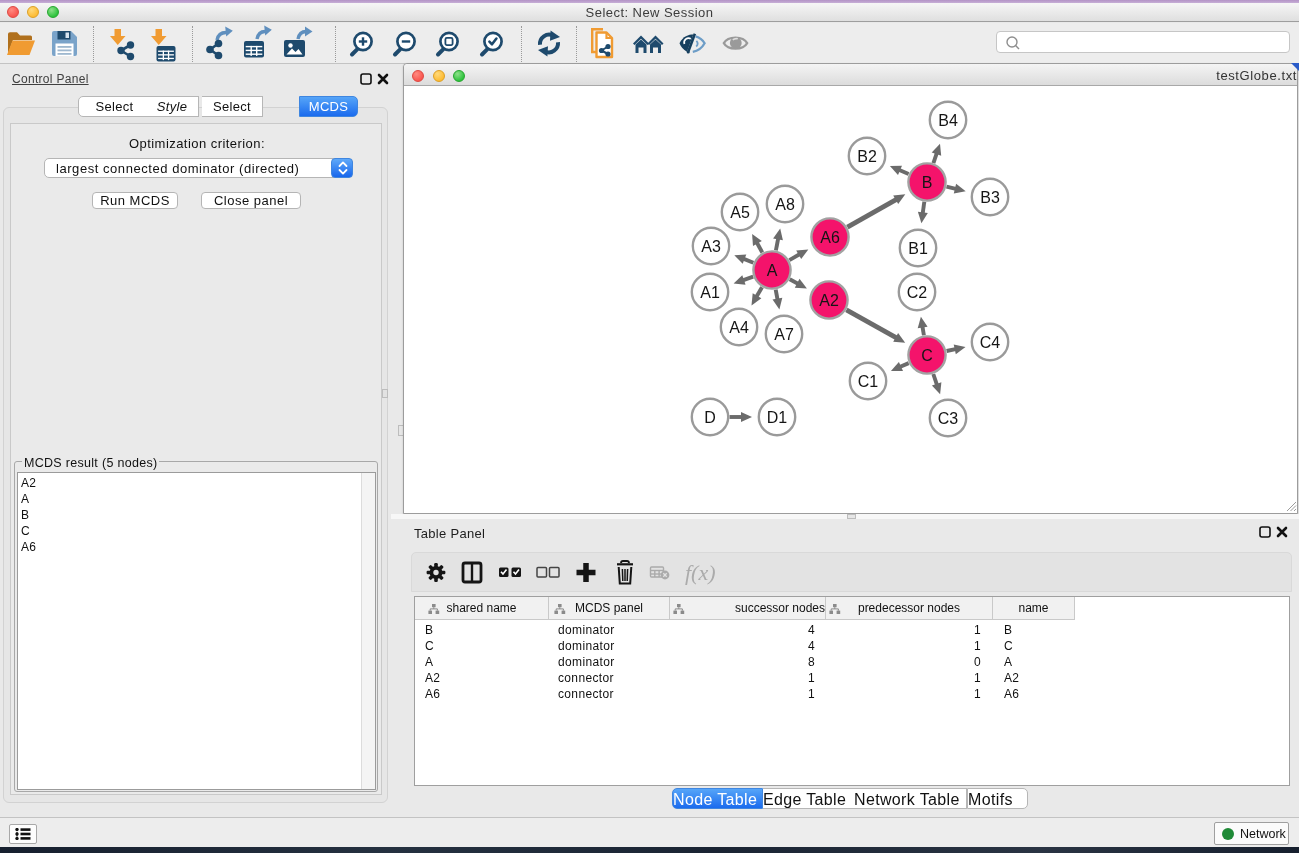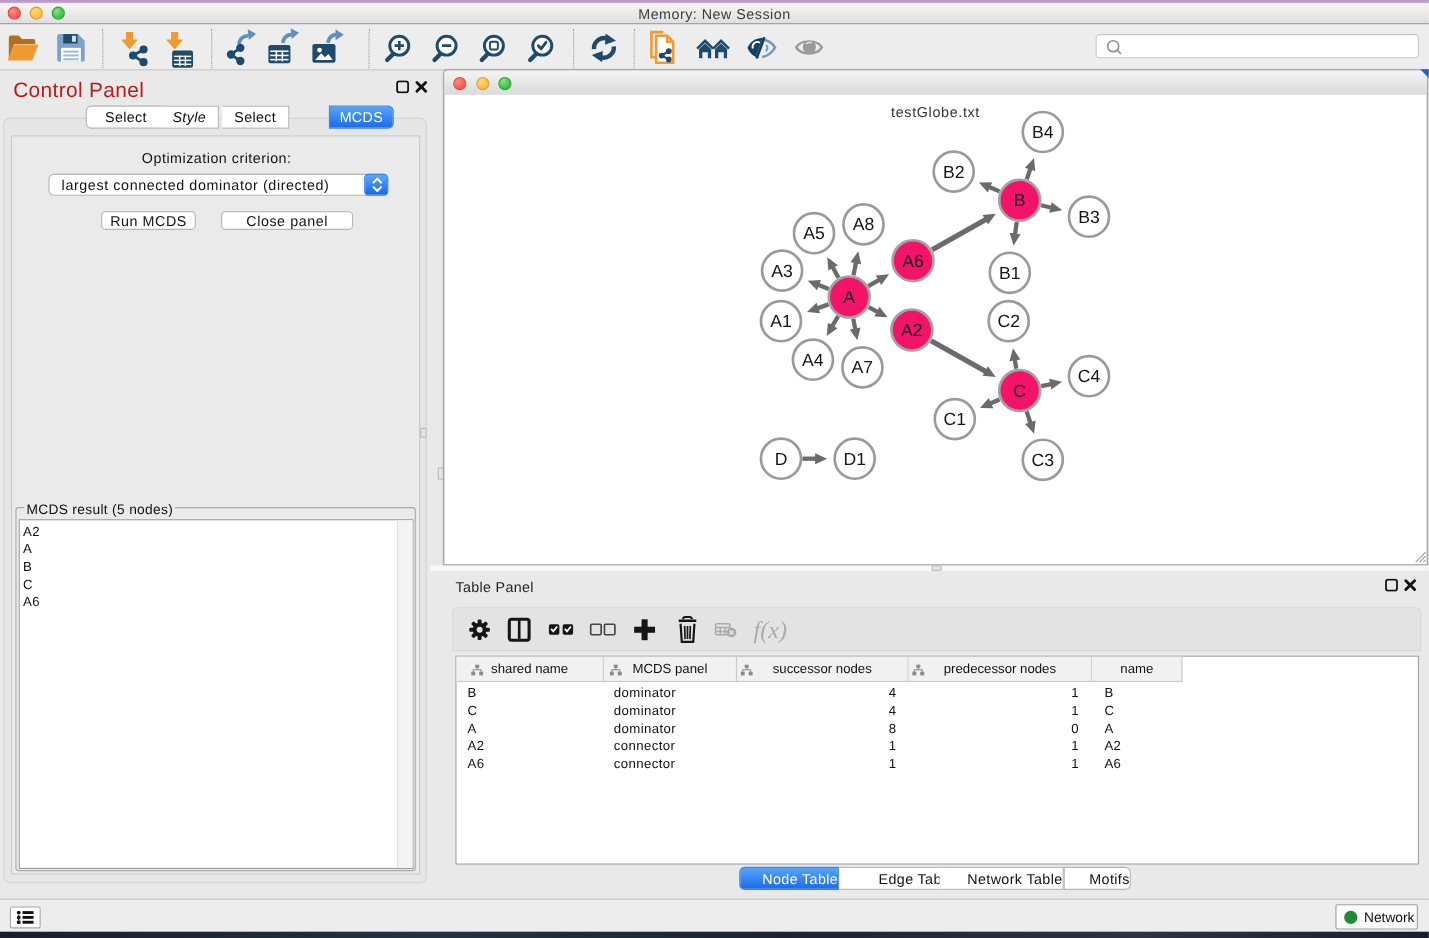--- a/index.html
+++ b/index.html
@@ -16,21 +16,21 @@
   #title-text { left:0; top:5px; width:1299px; text-align:center; font-size:13px; letter-spacing:0.45px; color:#3c3c3c; }
 
   
   #toolbar { left:0; top:23px; width:1299px; height:41px; background:#ededed;
     border-bottom:1px solid #c3c3c3; }
   .tsep { top:26px; height:36px; width:0; border-left:1px dotted #9a9a9a; }
   #searchbox { left:996px; top:31px; width:294px; height:22px; background:#fff;
     border:1px solid #c6c6c6; border-radius:4px; }
 
   
-  #cp-title { left:12px; top:72px; font-size:19px; letter-spacing:0.3px; color:#b91c1c; }
+  #cp-title { left:12px; top:72px; font-size:12px; letter-spacing:0.3px; color:#404040;text-decoration:underline; }
 
   .tab { top:96px; height:21px; background:#fff; border:1px solid #b6b6b6; font-size:13px; letter-spacing:0.3px;
      color:#111; text-align:center; line-height:20px; }
   #tab-mcds { background:linear-gradient(#56a5f8,#1b6bee); color:#fff; border-color:#3f86e0;
      border-radius:0 5px 5px 0;margin-left:36px; }
   #tab-network { border-radius:5px 0 0 5px; }
 
   #cp-outer { left:3px; top:107px; width:385px; height:696px; background:#e6e6e6;
      border:1px solid #d2d2d2; border-radius:6px; }
   #cp-inner { left:10px; top:123px; width:372px; height:672px; background:#eaeaea;
@@ -53,37 +53,37 @@
      border-left:1px solid #dcdcdc; }
   #mcds-items { left:21px; top:475px; font-size:12px; letter-spacing:0.3px; color:#111; line-height:16px; }
 
   
   #netwin { left:403px; top:63px; width:895px; height:451px; background:#fff;
      border:1px solid #9c9c9c; border-radius:4px 4px 0 0;
      box-shadow:0 1px 2px rgba(0,0,0,0.18); }
   #net-titlebar { left:0; top:0; width:893px; height:22px;
      background:linear-gradient(#f4f4f4,#dcdcdc); border-bottom:1px solid #a8a8a8;
      border-radius:4px 4px 0 0; }
-  #net-title { left:0; top:4px; width:893px; text-align:center; font-size:13px; letter-spacing:0.6px; color:#333;margin-top:26px; }
+  #net-title { left:0; top:4px; width:893px; text-align:right; font-size:13px; letter-spacing:0.6px; color:#333; }
   #bluecorner { left:1291px; top:63px; width:0; height:0;
      border-top:8px solid #2a5bc9; border-left:8px solid transparent; }
 
   
   #tp-title { left:414px; top:526px; font-size:13px; letter-spacing:0.3px; color:#1e1e1e; }
   #tp-toolbar { left:411px; top:552px; width:881px; height:40px; background:#e3e3e3;
      border:1px solid #d9d9d9; border-radius:5px 5px 0 0; }
   #tablebox { left:414px; top:596px; width:876px; height:190px; background:#fff;
      border:1px solid #9f9f9f; }
   .th { top:597px; height:23px; background:#f1f1f1; border-right:1px solid #c9c9c9;
      border-bottom:1px solid #c9c9c9; font-size:12px; color:#111; text-align:center;
      line-height:23px; }
   .td { font-size:12px; letter-spacing:0.35px; color:#111; height:16px; line-height:16px; }
 
-  .btab { top:788px; height:21px; background:#fff; border:1px solid #b6b6b6; font-size:13px; letter-spacing:0.35px;
-     color:#111; text-align:right; line-height:21px; }
+  .btab { top:788px; height:21px; background:#fff; border:1px solid #b6b6b6; font-size:16px; letter-spacing:0.35px;
+     color:#111; text-align:left; line-height:21px; }
   #btab-node { background:linear-gradient(#56a5f8,#1b6bee); color:#fff; border-color:#3f86e0;
      border-radius:5px 0 0 5px; }
   #btab-motifs { border-radius:0 5px 5px 0; }
 
   
   #statusbar { left:0; top:817px; width:1299px; height:30px; background:#ededed;
      border-top:1px solid #c3c3c3; }
   #listbtn { left:9px; top:824px; width:28px; height:20px; background:#fdfdfd;
      border:1.5px solid #a8a8a8; border-radius:2px; }
   #membtn { left:1214px; top:822px; width:75px; height:23px; background:#fbfbfb;
@@ -91,21 +91,21 @@
   #bottomstrip { left:0; top:847px; width:1299px; height:6px;
      background:linear-gradient(90deg,#161f2e,#253140 30%,#1a2433 55%,#2a3443 80%,#161f2e); }
 </style>
 </head>
 <body>
   <div id="topstrip" class="abs"></div>
   <div id="titlebar" class="abs"></div>
   <div class="abs tl" style="left:7px;background:radial-gradient(circle at 35% 30%,#ff8a80,#f95750 70%);border:0.5px solid #dd4741;"></div>
   <div class="abs tl" style="left:26.5px;background:radial-gradient(circle at 35% 30%,#ffd97a,#fdbc35 70%);border:0.5px solid #dd9f23;"></div>
   <div class="abs tl" style="left:46.5px;background:radial-gradient(circle at 35% 30%,#8ee08a,#2fc33e 70%);border:0.5px solid #24a52d;"></div>
-  <div id="title-text" class="abs">Memory: New Session</div>
+  <div id="title-text" class="abs">Select: New Session</div>
 
   <div id="toolbar" class="abs"></div>
   <div class="abs tsep" style="left:93px;"></div>
   <div class="abs tsep" style="left:192px;"></div>
   <div class="abs tsep" style="left:335px;"></div>
   <div class="abs tsep" style="left:521px;"></div>
   <div class="abs tsep" style="left:576px;"></div>
   <svg class="abs" style="left:0;top:23px;" width="790" height="41" viewBox="0 0 790 41">
 <g transform="translate(7,8)">
 <path d="M1 23 V3 Q1 1.2 3 1.2 H10 L13 4.5 H23.5 Q25 4.5 25 6 V9 H6 Z" fill="#b0701d"></path>
@@ -249,21 +249,21 @@
 
   <div id="opt-label" class="abs">Optimization criterion:</div>
   <div id="dropdown" class="abs"></div>
   <div id="dd-text" class="abs">largest connected dominator (directed)</div>
   <div id="dd-btn" class="abs"></div>
   <svg class="abs" style="left:336px;top:160px;" width="15" height="16" viewBox="0 0 15 16">
     <path d="M3.5 6 L7 2.4 L10.5 6" fill="none" stroke="#fff" stroke-width="1.8" stroke-linecap="round" stroke-linejoin="round"></path>
     <path d="M3.5 10 L7 13.6 L10.5 10" fill="none" stroke="#fff" stroke-width="1.8" stroke-linecap="round" stroke-linejoin="round"></path>
   </svg>
   <div class="abs btn" style="left:92px;width:86px;">Run MCDS</div>
-  <div class="abs btn" style="left:201px;width:120px;">Close panel</div>
+  <div class="abs btn" style="left:201px;width:100px;">Close panel</div>
 
   <div id="fieldset" class="abs"></div>
   <div id="fs-legend" class="abs">MCDS result (5 nodes)</div>
   <div id="mcds-list" class="abs"></div>
   <div id="mcds-scroll" class="abs"></div>
   <div id="mcds-items" class="abs">A2<br>A<br>B<br>C<br>A6</div>
 
   <div class="abs" style="left:382px;top:389px;width:6px;height:9px;background:#e2e2e2;border:1px solid #bdbdbd;"></div>
   <div class="abs" style="left:398px;top:425px;width:6px;height:11px;background:#e6e6e6;border:1px solid #bdbdbd;"></div>
 
@@ -422,21 +422,21 @@
         <line x1="-0.9" y1="-2" x2="-0.9" y2="4.5"></line>
       </g>
 <circle cx="5" cy="2.5" r="4.4" fill="#ababab"></circle>
 <path d="M3.3 0.8 L6.7 4.2 M6.7 0.8 L3.3 4.2" stroke="#e3e3e3" stroke-width="1.3"></path>
     </g>
 <text x="274" y="28" font-family="Liberation Serif, serif" font-style="italic" font-size="22" fill="#ababab">f(x)</text>
 </svg>
   <div id="tablebox" class="abs"></div>
   <div class="abs th" style="left:415px;width:134px;">shared name</div>
   <div class="abs th" style="left:549px;width:121px;">MCDS panel</div>
-  <div class="abs th" style="left:670px;width:156px;">successor nodes</div>
+  <div class="abs th" style="left:670px;width:156px;text-align:right;">successor nodes</div>
   <div class="abs th" style="left:826px;width:167px;">predecessor nodes</div>
   <div class="abs th" style="left:993px;width:82px;border-right:1px solid #c9c9c9;">name</div>
   <div class="abs td" style="left:425px;top:622px;">B</div>
 <div class="abs td" style="left:558px;top:622px;">dominator</div>
 <div class="abs td" style="left:670px;top:622px;width:145px;text-align:right;">4</div>
 <div class="abs td" style="left:826px;top:622px;width:155px;text-align:right;">1</div>
 <div class="abs td" style="left:1004px;top:622px;">B</div>
 <div class="abs td" style="left:425px;top:638px;">C</div>
 <div class="abs td" style="left:558px;top:638px;">dominator</div>
 <div class="abs td" style="left:670px;top:638px;width:145px;text-align:right;">4</div>

